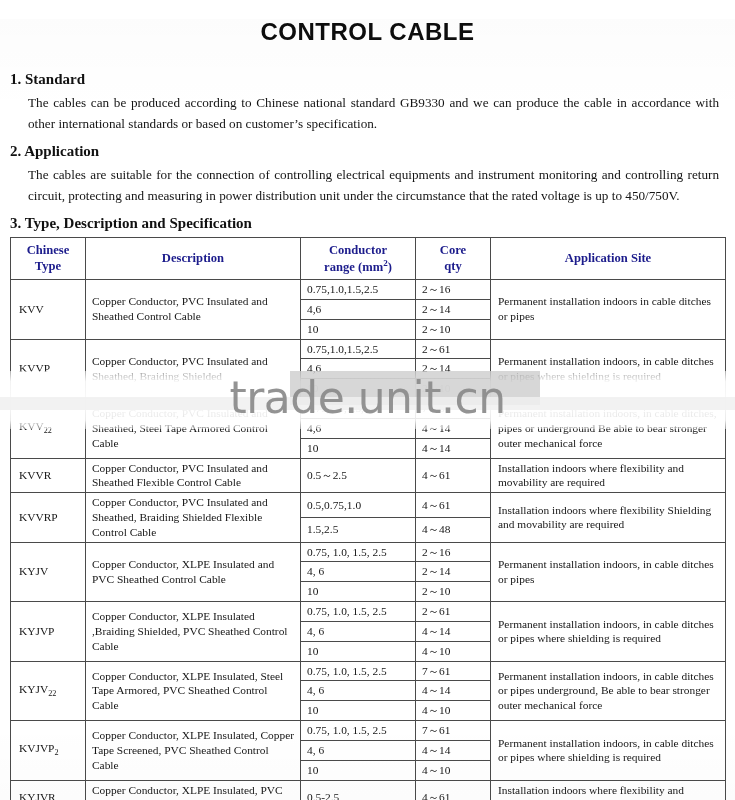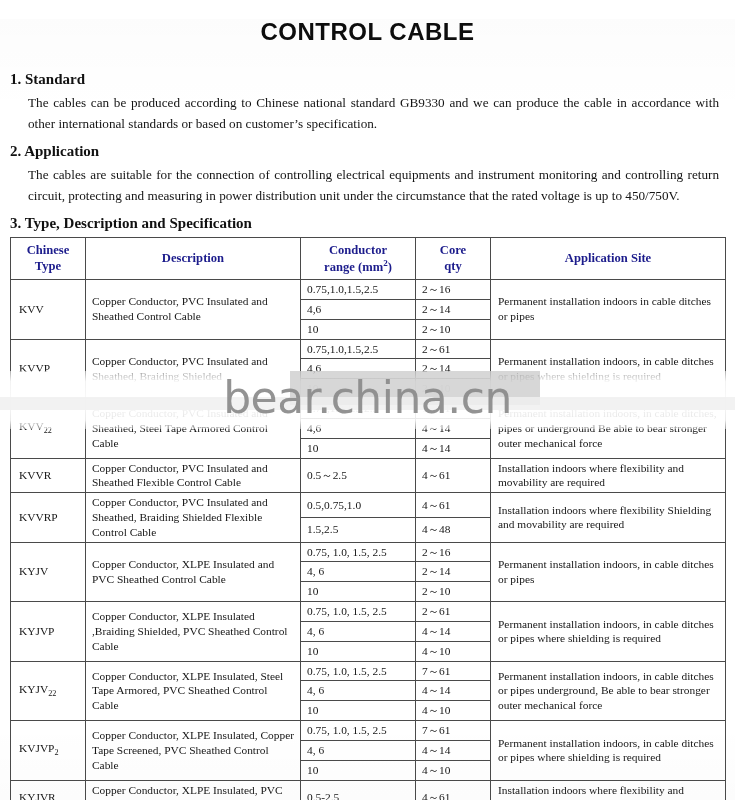--- a/index.html
+++ b/index.html
@@ -338,17 +338,17 @@
           <td class="c-core">4～61</td>
           <td class="c-app" rowspan="1">Installation indoors where flexibility and movability</td>
         </tr>
       </tbody>
   </table>
 
   <div class="watermark-band">
     <div class="wm-blur-a"></div>
     <div class="wm-blur-b"></div>
     <div class="wm-blur-c"></div>
-    <div class="watermark-text">bear.china.cn</div>
+    <div class="watermark-text">trade.unit.cn</div>
   </div>
 
   <div class="scan-tint"></div>
 </div>
 
 </body></html>

